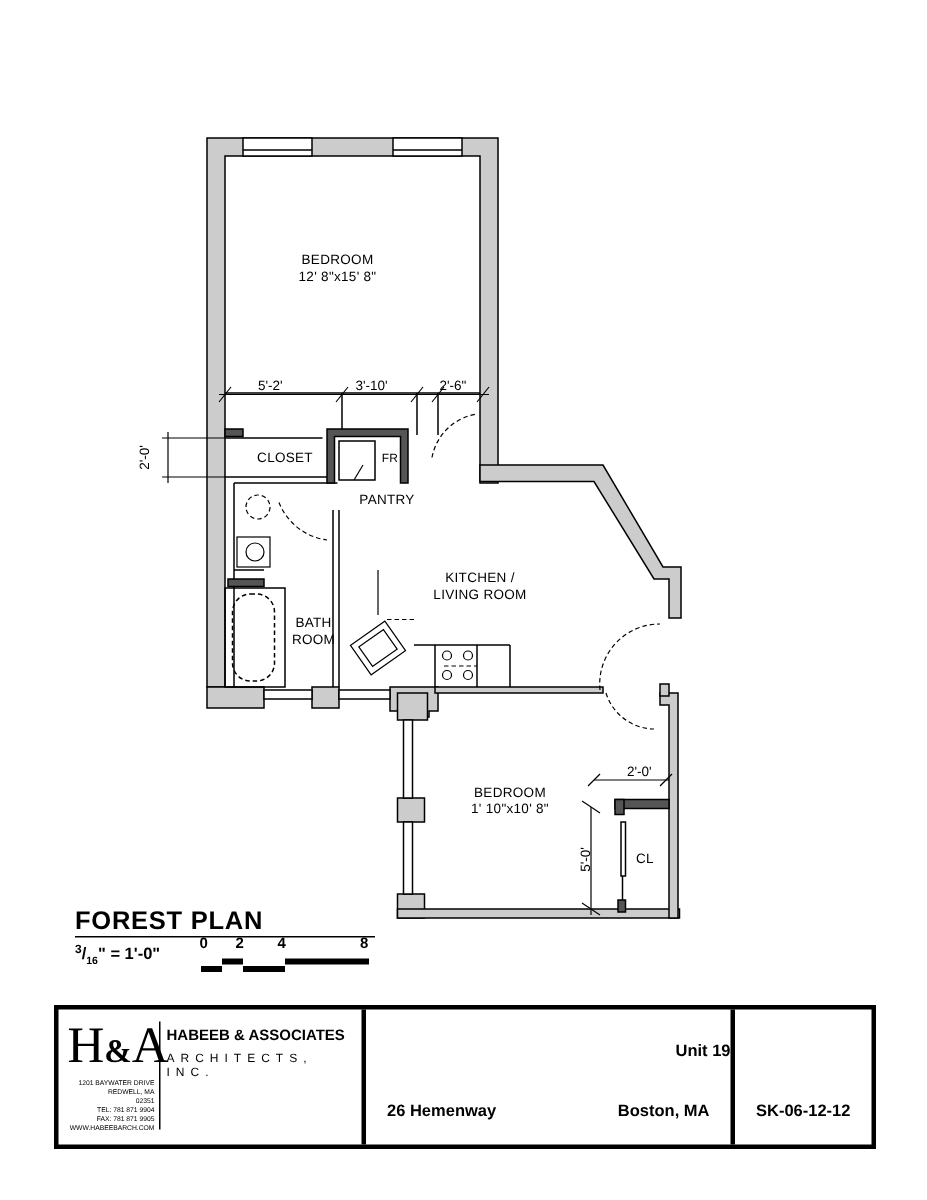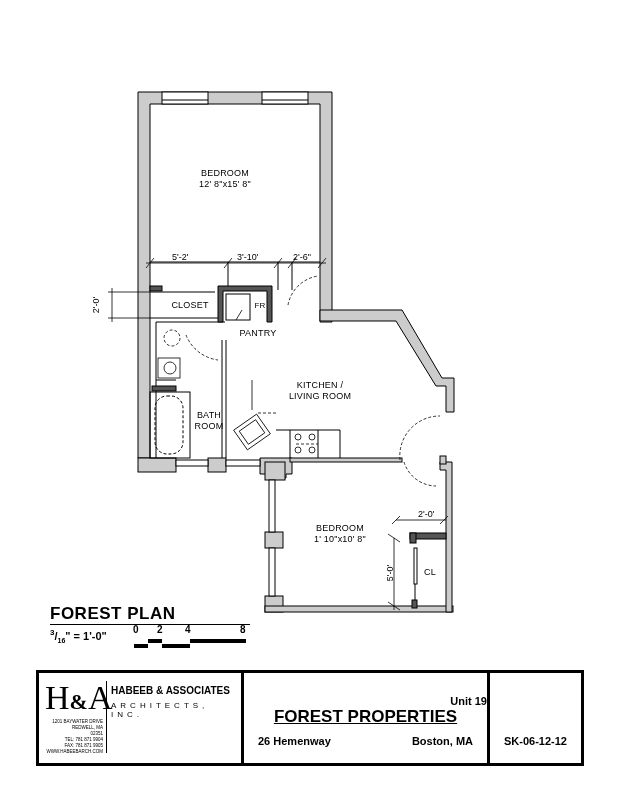--- a/index.html
+++ b/index.html
@@ -191,20 +191,19 @@
       <div>TEL: 781 871 9904</div>
       <div>FAX: 781 871 9905</div>
       <div>WWW.HABEEBARCH.COM</div>
     </div>
     <div class="vdiv"></div>
     <div class="firm">HABEEB &amp; ASSOCIATES</div>
     <div class="firm2">ARCHITECTS, INC.</div>
   </div>
   <div class="tb-cell" style="left:202px;width:249px;border-left:3px solid #000;border-right:3px solid #000;">
     <div style="position:absolute;left:0;right:0;top:22px;text-align:right;font-weight:bold;font-size:11px;">Unit 19</div>
-    <div style="position:absolute;left:0;right:0;top:34px;text-align:center;font-weight:bold;font-size:17px;text-decoration:underline;">FOREST PROPERTIES</div>
     <div style="position:absolute;left:14px;top:62px;font-weight:bold;font-size:11px;">26 Hemenway</div>
     <div style="position:absolute;right:14px;top:62px;font-weight:bold;font-size:11px;">Boston, MA</div>
   </div>
   <div class="tb-cell" style="left:451px;right:0;">
     <div style="position:absolute;left:0;right:0;top:62px;text-align:center;font-weight:bold;font-size:11px;">SK-06-12-12</div>
   </div>
 </div>
 
 </body></html>

